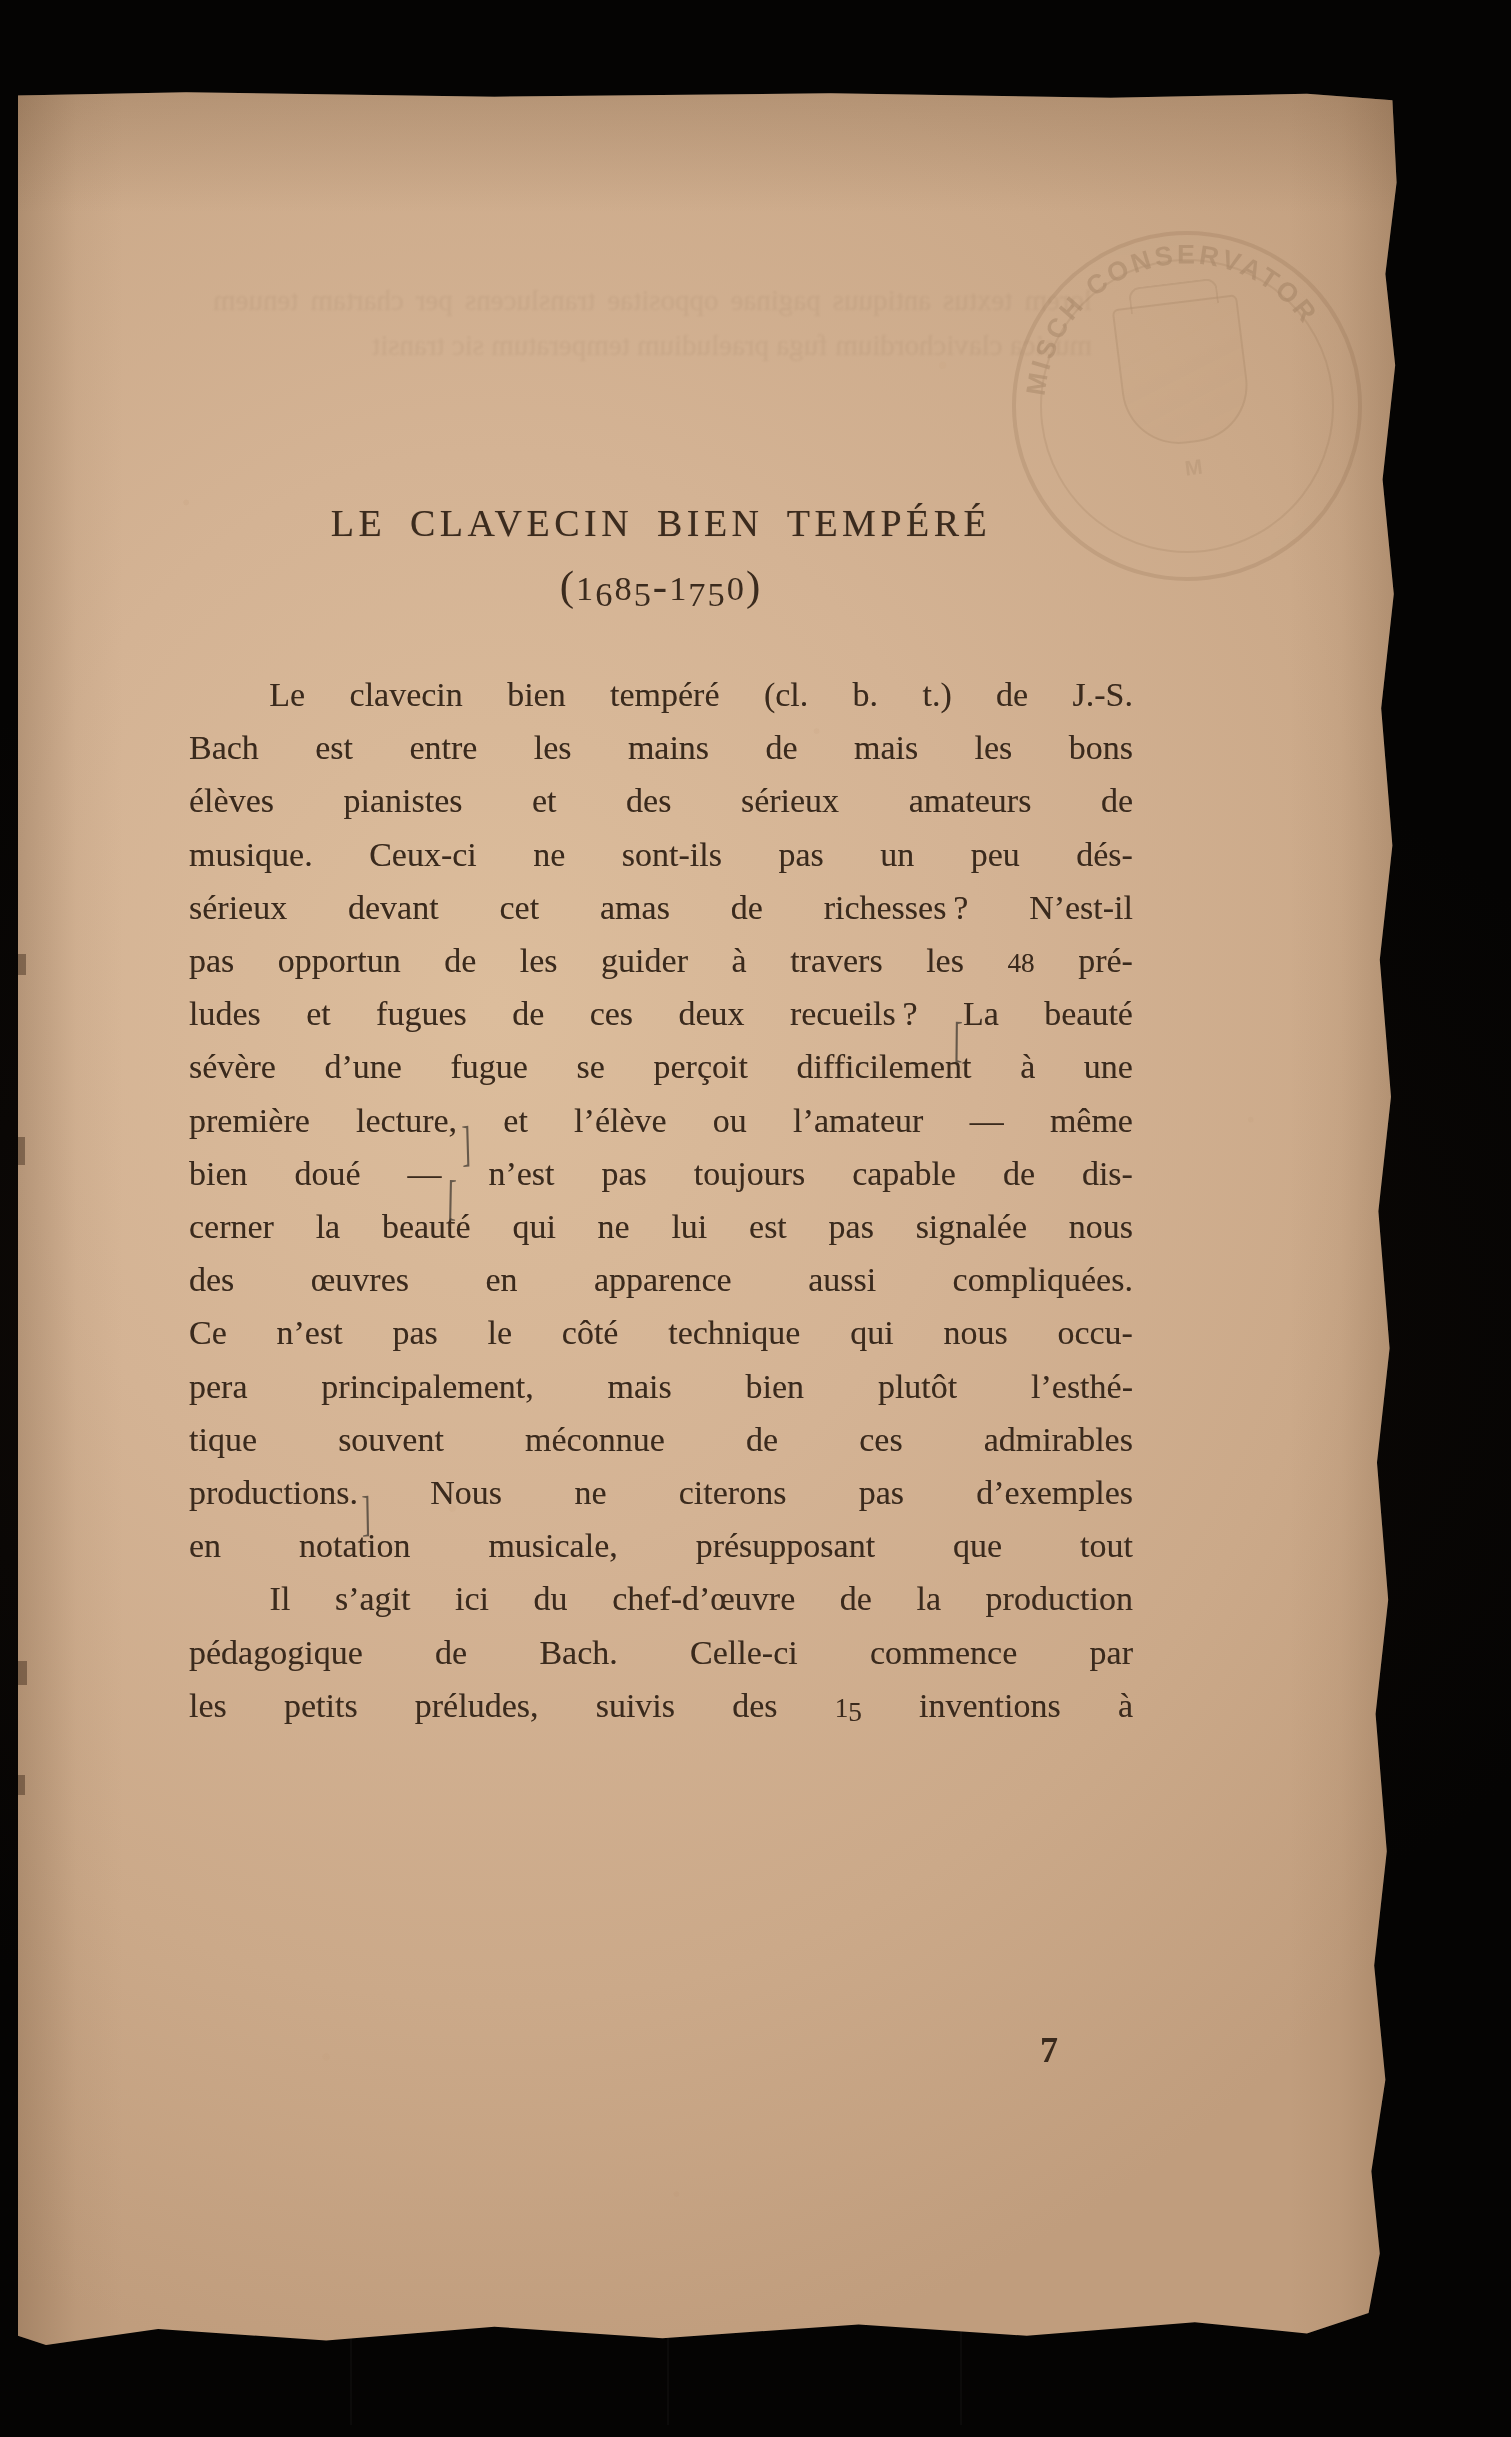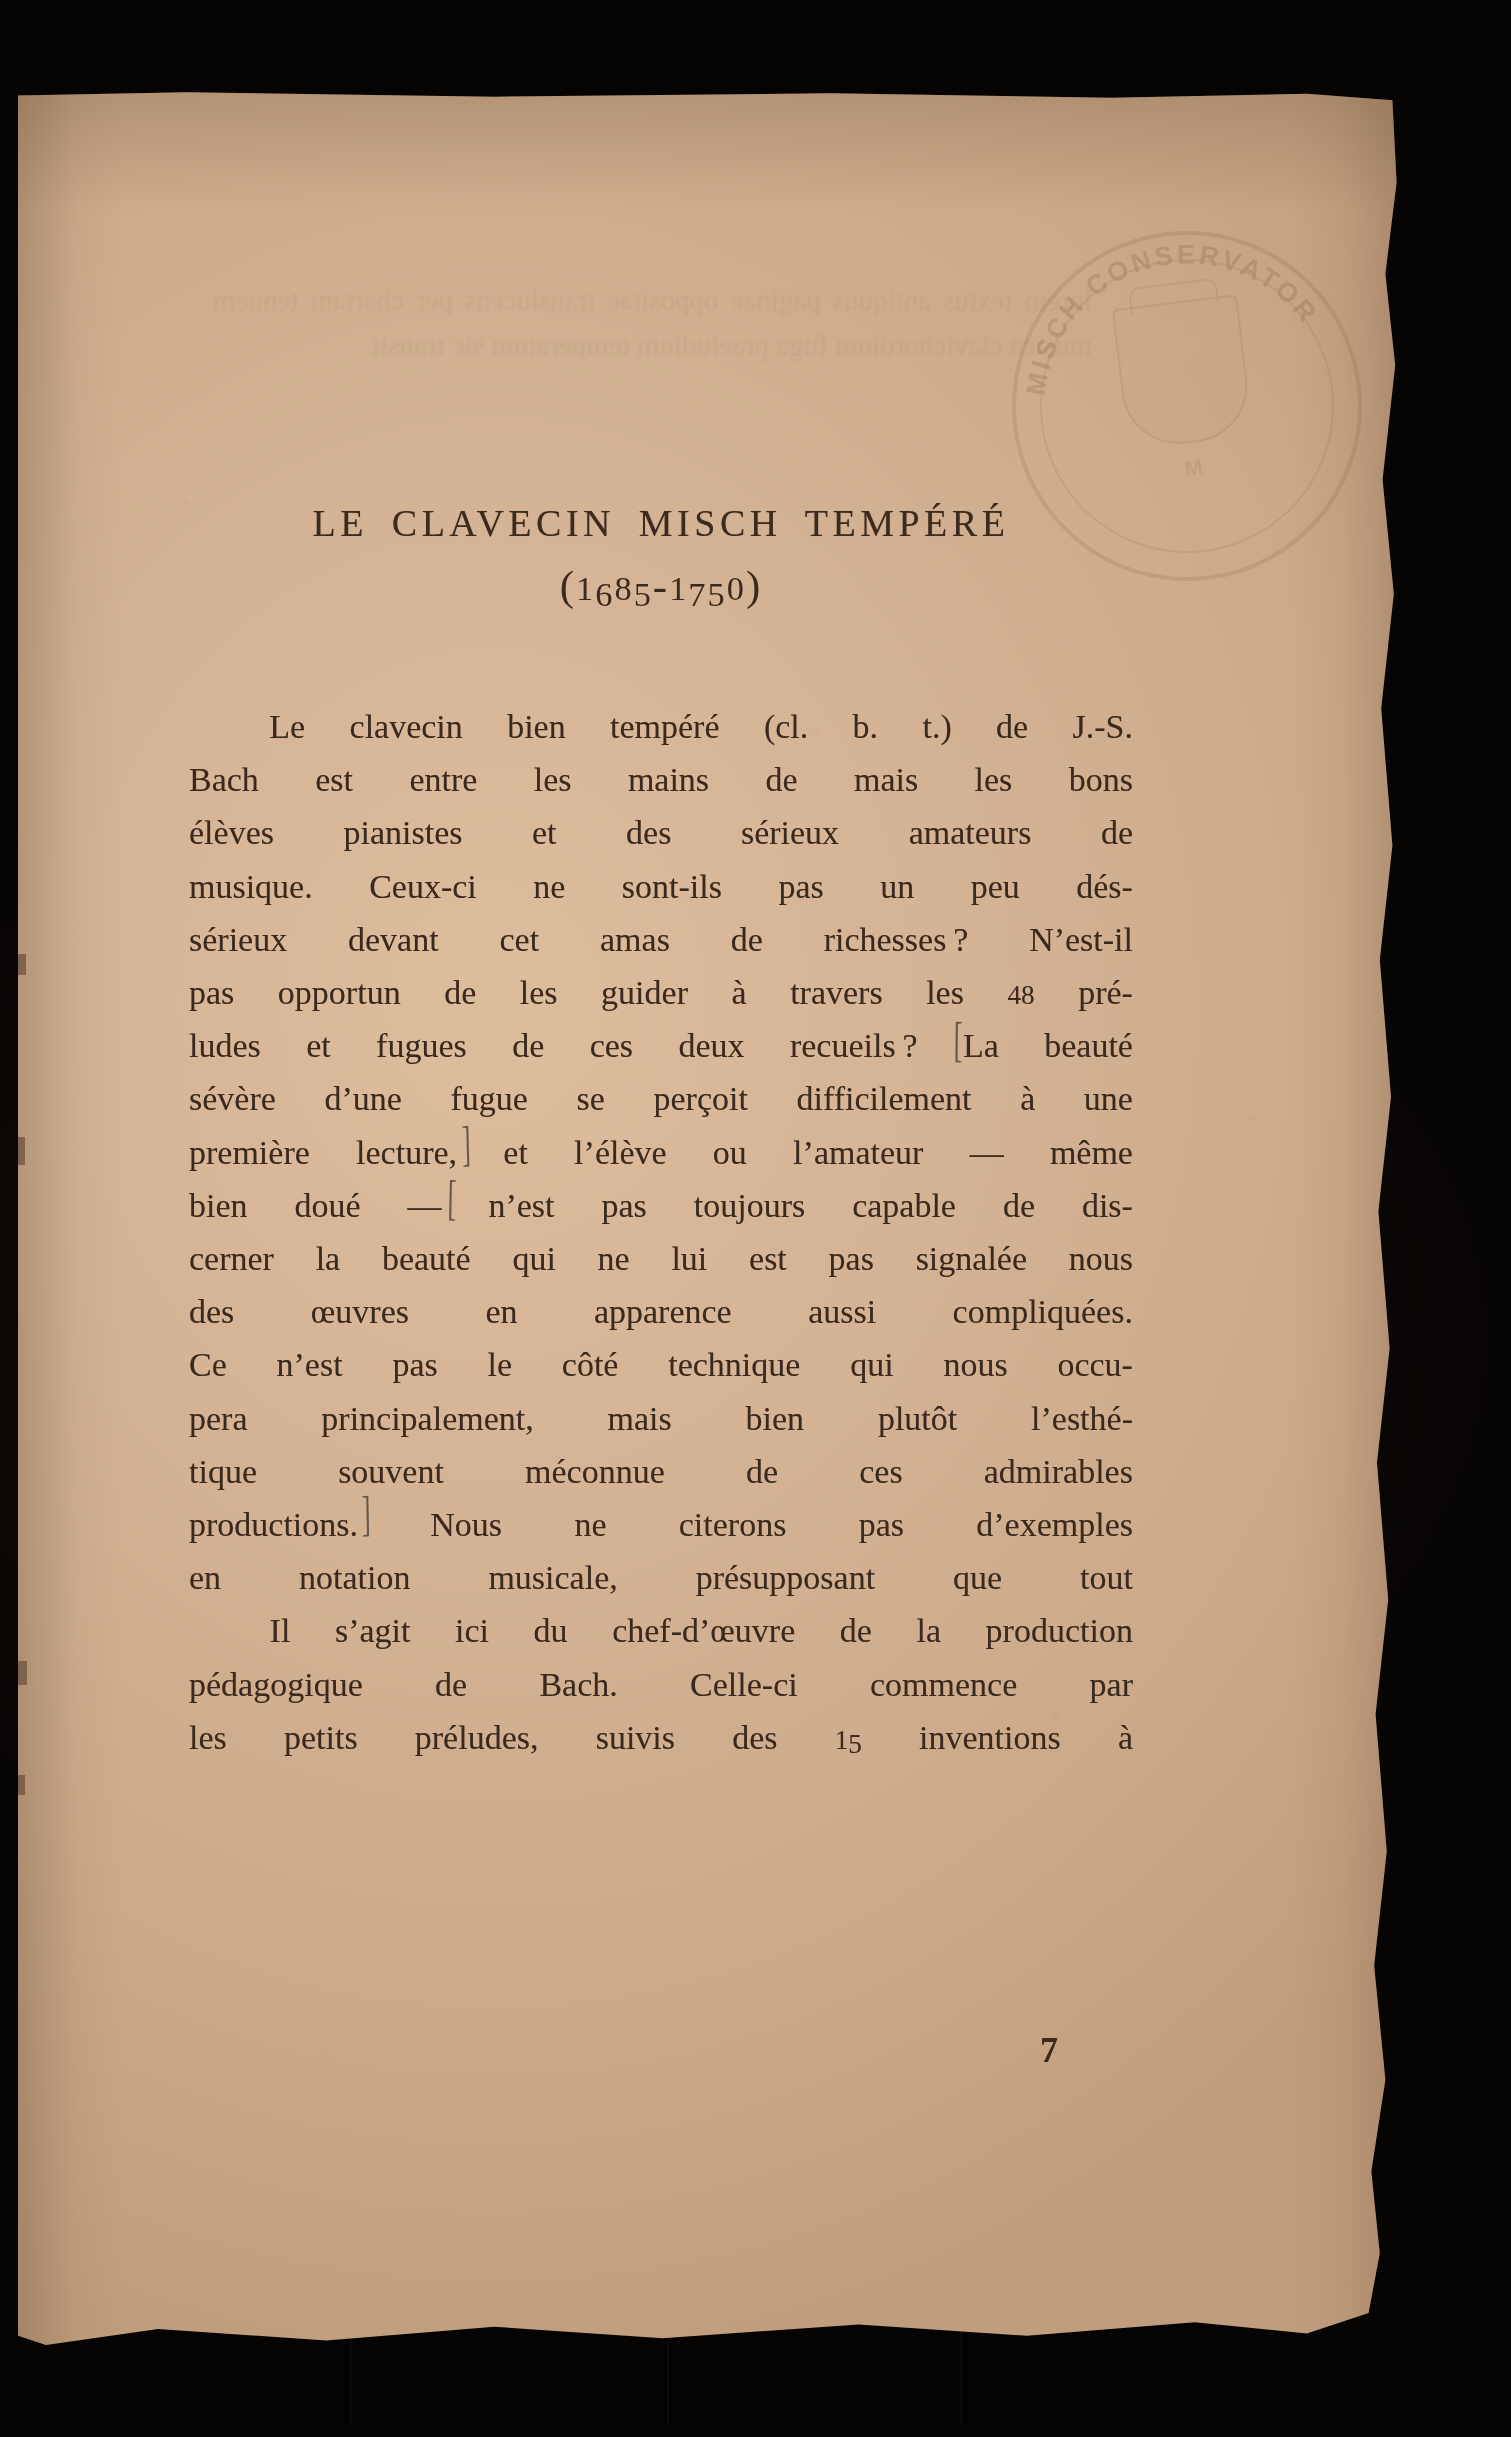--- a/index.html
+++ b/index.html
@@ -129,21 +129,21 @@
     font-size:43px;
     letter-spacing:2px;
     color:#3b2b1e;
   }
   
   .osf{ font-variant-numeric: oldstyle-nums; }
   .osf .d-low{ display:inline-block; font-size:.80em; vertical-align:0; }
   .osf .d-desc{ display:inline-block; font-size:.80em; vertical-align:-.17em; }
 
   
-  #body-text{ margin-top:86px; }
+  #body-text{ margin-top:54px; }
   .para{
     font-size:34px;
     line-height:1.565;
     text-align:justify;
     text-justify:inter-word;
     color:#3a2a1d;
     margin:0;
     text-shadow:0 0 0.6px rgba(58,42,29,.30);
   }
   .para + .para{ text-indent:0; }
@@ -223,21 +223,21 @@
       <text>
         <textPath href="#arcTop" startOffset="6%">MISCH  CONSERVATOR</textPath>
       </text>
       <text class="inner-txt" x="215" y="300" text-anchor="middle">M</text>
     </svg>
   </div>
 
   <div id="content">
 
     <div id="title-block">
-      <div class="title-line">LE  CLAVECIN  MISCH  TEMPÉRÉ</div>
+      <div class="title-line">LE  CLAVECIN  BIEN  TEMPÉRÉ</div>
       <div id="title-dates" class="osf">
         <span>(<span class="d-low">1</span><span class="d-desc">6</span><span class="d-low">8</span><span class="d-desc">5</span>-<span class="d-low">1</span><span class="d-desc">7</span><span class="d-desc">5</span><span class="d-low">0</span>)</span>
       </div>
     </div>
 
     <div id="body-text">
 
       <p class="para">
         <span class="line just">
             <span class="indent"></span>

